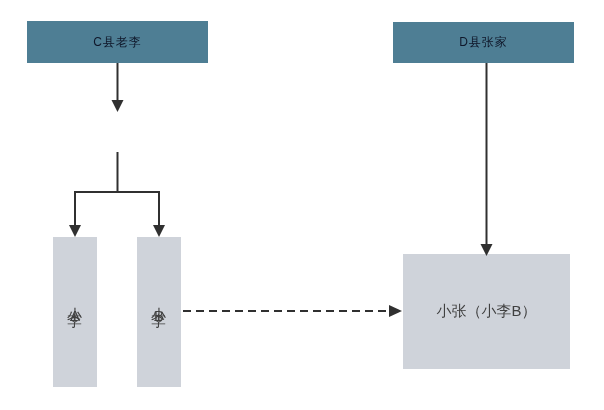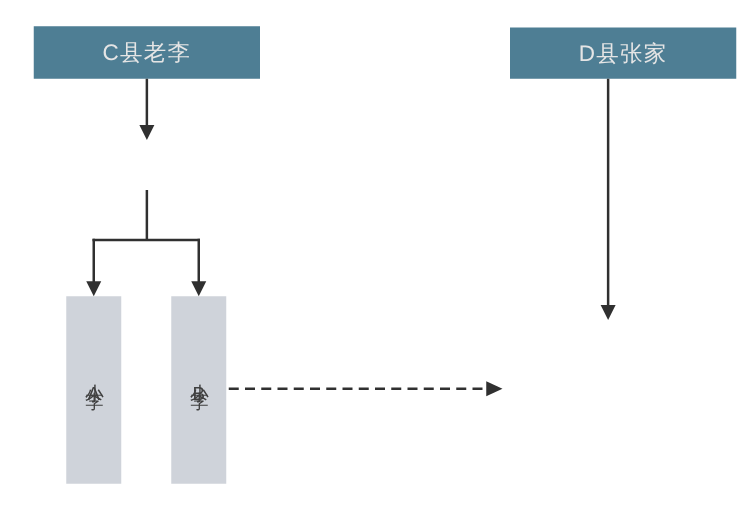--- a/index.html
+++ b/index.html
@@ -17,41 +17,41 @@
   }
   .node {
     position: absolute;
     display: flex;
     align-items: center;
     justify-content: center;
     box-sizing: border-box;
   }
   .node-header {
     background: #4e7e94;
-    color: #e5e5e5;
-    font-size: 18px;
+    color: #0f172a;
+    font-size: 12px;
     letter-spacing: 1px;
   }
   .node-leaf {
     background: #cfd3da;
     color: #404040;
     font-size: 15px;
   }
   .vtext {
     writing-mode: vertical-lr;
     text-orientation: upright;
     letter-spacing: 6px;
     line-height: 1;
   }
   
   .c-county   { left: 27px;  top: 21px;  width: 181px; height: 42px; }
   .da-li      { left: 27px;  top: 112px; width: 181px; height: 40px; }
   .xiao-li-a  { left: 53px;  top: 237px; width: 44px;  height: 150px; }
   .xiao-li-b  { left: 137px; top: 237px; width: 44px;  height: 150px; }
-  .d-county   { left: 408px; top: 22px;  width: 181px; height: 41px; }
+  .d-county   { left: 393px; top: 22px;  width: 181px; height: 41px; }
   .xiao-zhang { left: 403px; top: 254px; width: 167px; height: 115px; }
 
   .edges {
     position: absolute;
     left: 0; top: 0;
     width: 604px; height: 410px;
     pointer-events: none;
     z-index: 5;
   }
   .edges line, .edges path {
@@ -79,20 +79,23 @@
   </div>
 
   <div class="node node-leaf xiao-li-b">
     <span class="vtext">小李B</span>
   </div>
 
   <div class="node node-header d-county">
     <span>D县张家</span>
   </div>
 
+  <div class="node node-leaf xiao-zhang">
+    <span>小张（小李B）</span>
+  </div>
 
   <svg class="edges" viewBox="0 0 604 410" xmlns="http://www.w3.org/2000/svg">
 
     
     <g>
       <line x1="117.5" y1="63" x2="117.5" y2="101"></line>
       <polygon points="111.5,100 123.5,100 117.5,112"></polygon>
     </g>
 
     

